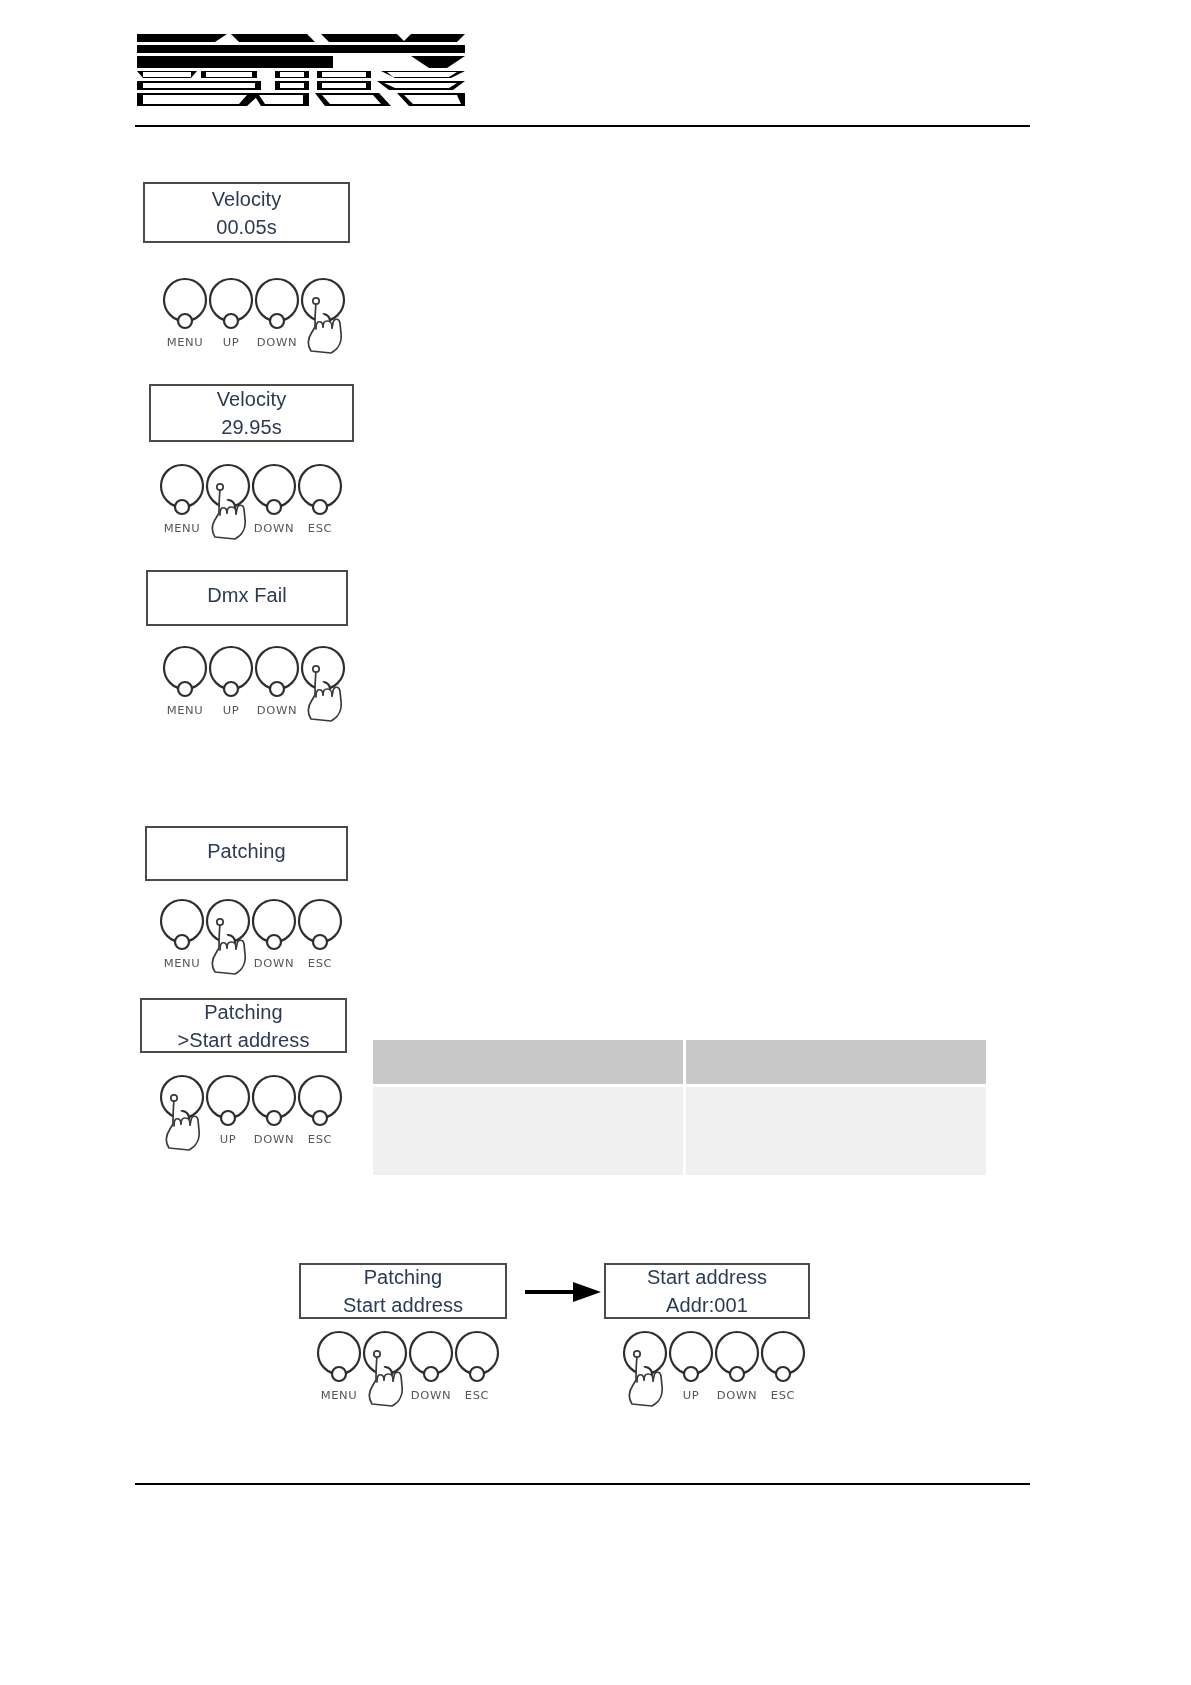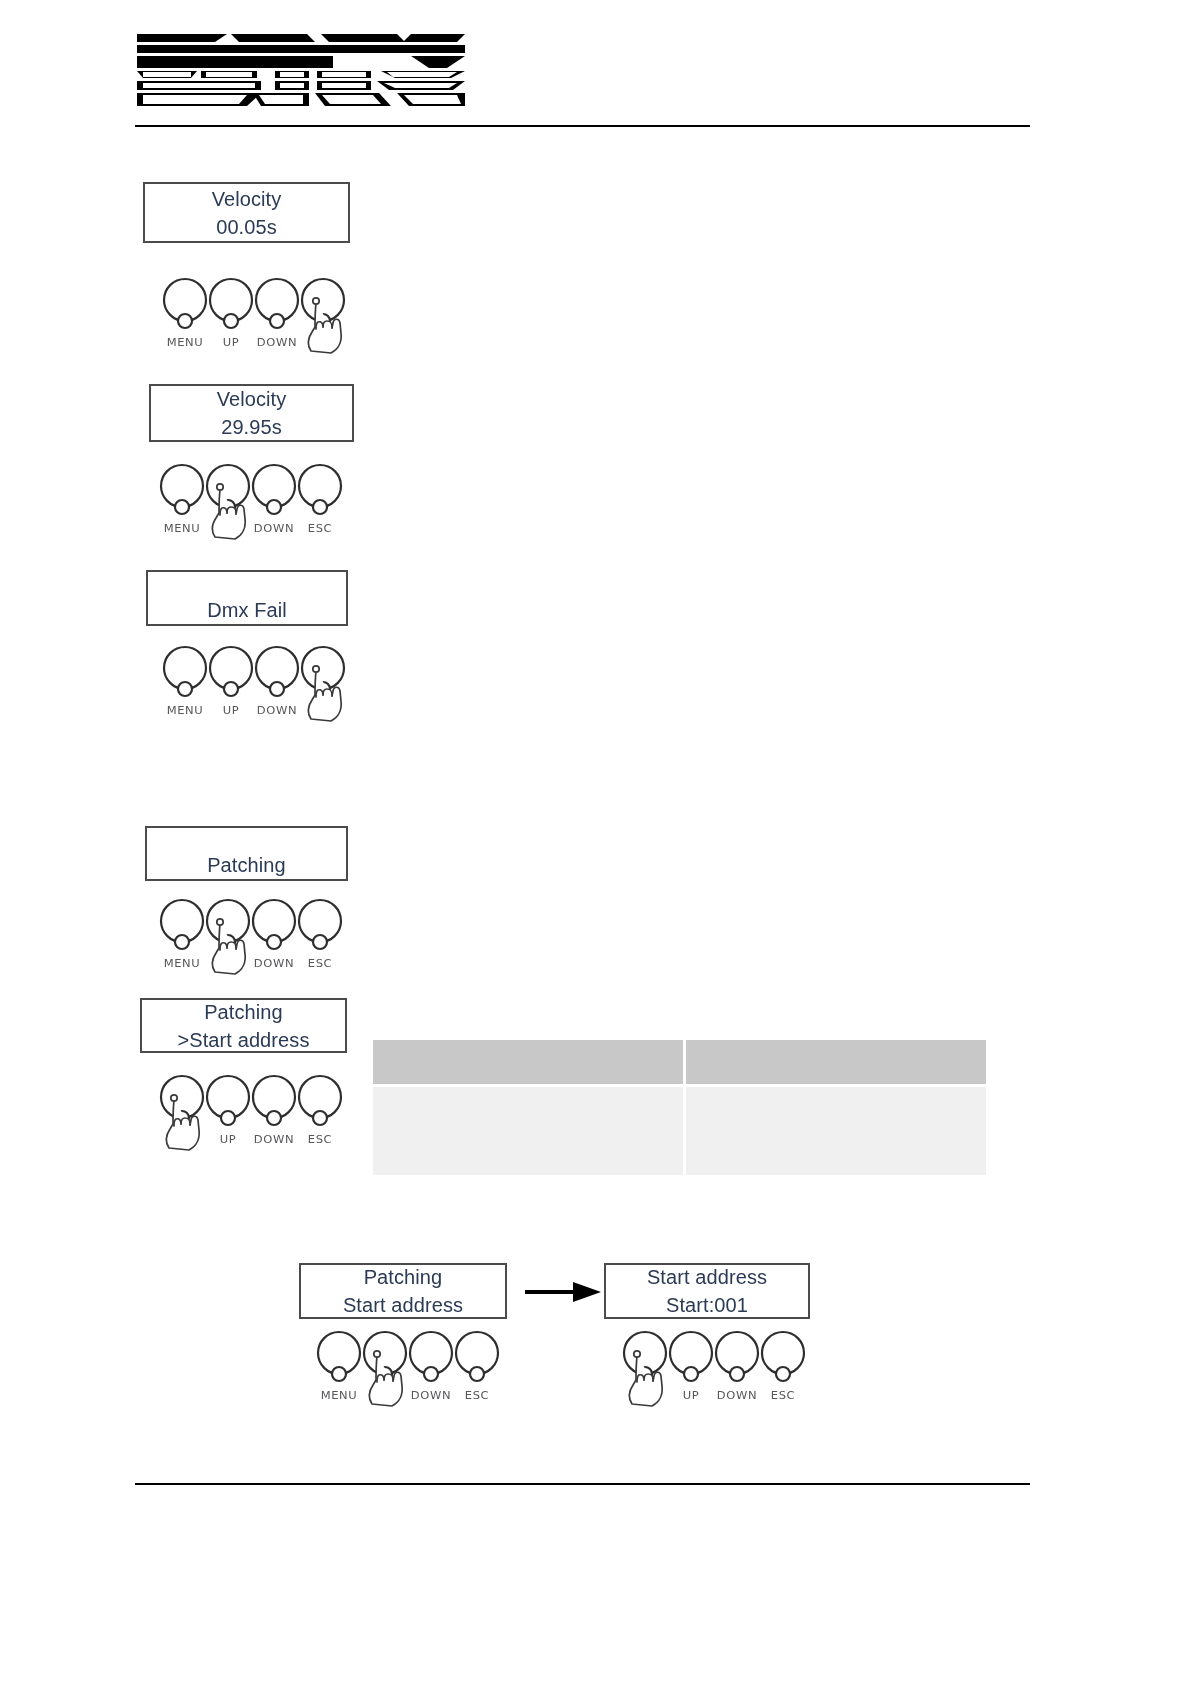--- a/index.html
+++ b/index.html
@@ -55,21 +55,21 @@
     display: flex;
     flex-direction: column;
     align-items: center;
     justify-content: center;
     color: #2b3a55;
     font-size: 20px;
     line-height: 28px;
     letter-spacing: .1px;
   }
   .lcd .l1, .lcd .l2 { white-space: pre; }
-  .lcd.top-align { justify-content: flex-end; padding-top: 9px; }
+  .lcd.top-align { justify-content: flex-start; padding-top: 9px; }
 
   
   .btnrow {
     position: absolute;
     height: 76px;
   }
   .btn {
     position: absolute;
     top: 0;
     width: 54px;
@@ -445,21 +445,21 @@
   </div>
 
   <div class="arrow" style="left:525px; top:1278px;">
     <svg width="80" height="28" viewBox="0 0 80 28">
       <path d="M0 12 L48 12 L48 4 L76 14 L48 24 L48 16 L0 16 Z" fill="#000"></path>
     </svg>
   </div>
 
   <div class="lcd" style="left:604px; top:1263px; width:206px; height:56px;">
     <div class="l1">Start address</div>
-    <div class="l2">Start:001</div>
+    <div class="l2">Addr:001</div>
   </div>
 
   <div class="btnrow" style="left:312px; top:1330px; width:190px;">
     <div class="btn" style="left:0px;">
       <svg width="54" height="56" viewBox="0 0 54 56">
         <circle cx="27" cy="23" r="21" fill="#fff" stroke="#2e2e2e" stroke-width="2.2"></circle>
         <circle cx="27" cy="44" r="7" fill="#fff" stroke="#2e2e2e" stroke-width="2.2"></circle>
       </svg>
     </div>
     <div class="btnlabel" style="left:0px;">MENU</div>

